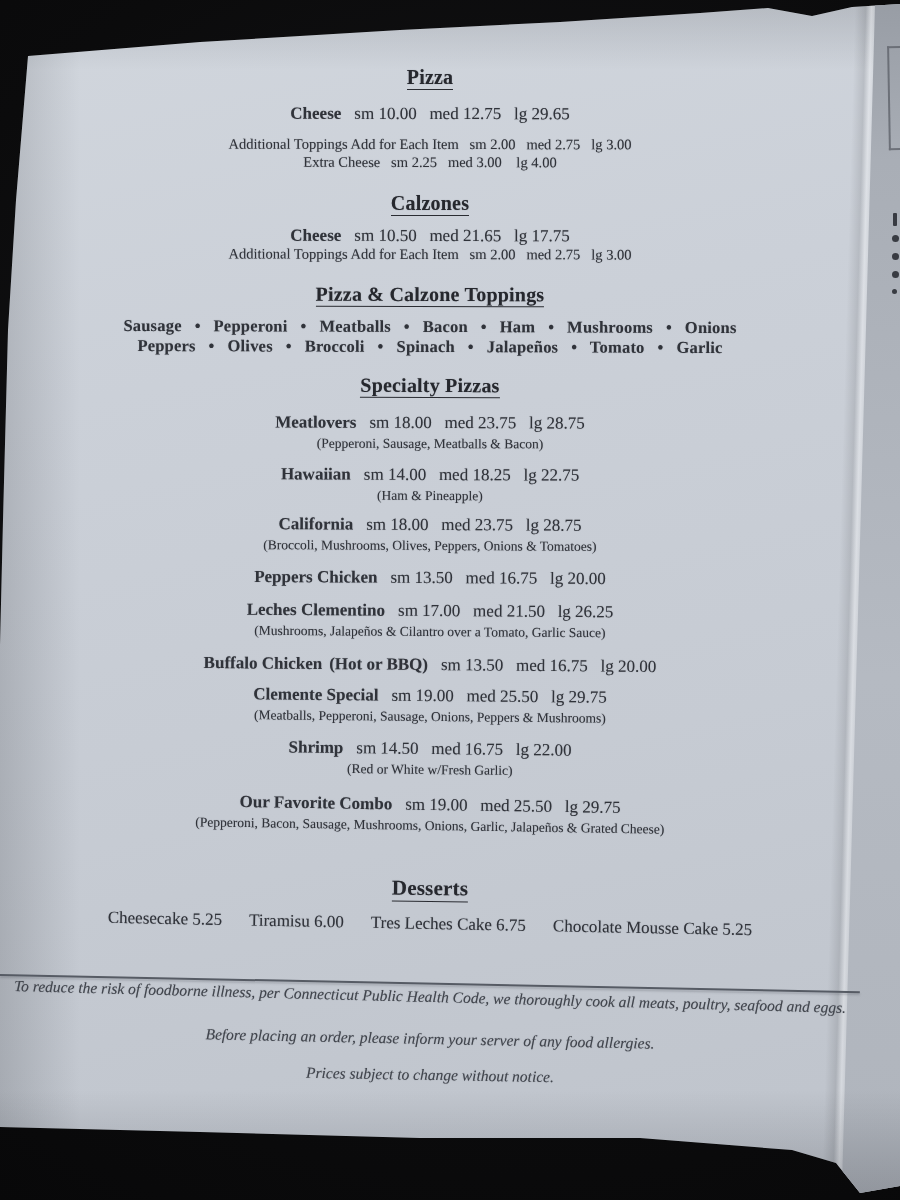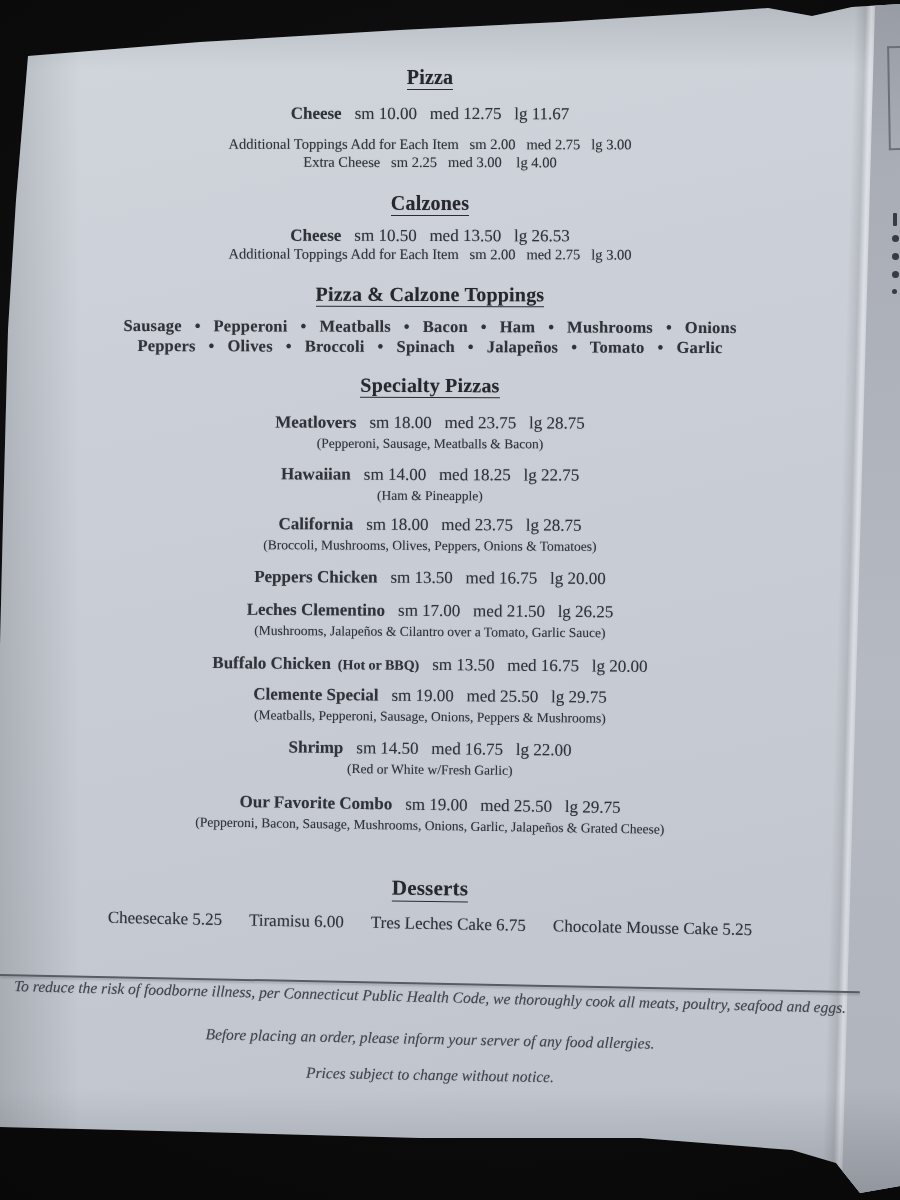--- a/index.html
+++ b/index.html
@@ -25,21 +25,21 @@
   .frag-dot{position:absolute;left:1px;width:7px;height:7px;border-radius:50%;background:#383b42;}
 
   .menu-content{position:absolute;left:0;top:0;width:860px;height:1200px;
     font-family:"Liberation Serif","DejaVu Serif",serif;color:#30333a;
     text-shadow:0 0 1px rgba(47,50,57,.38);}
   .menu-content > div,.menu-content > h2{position:absolute;left:0;width:100%;text-align:center;margin:0;}
   .sec{font-size:20px;font-weight:bold;color:#26282e;letter-spacing:.2px;}
   .u{border-bottom:1.6px solid #2a2c32;padding-bottom:1px;}
   .line{font-size:17px;white-space:pre-wrap;}
   .nm{font-weight:bold;margin-right:13px;}
-  .qual{font-weight:bold;font-size:14px;margin-right:13px;margin-left:-6px;}
+  .qual{font-weight:bold;font-size:17px;margin-right:13px;margin-left:-6px;}
   .note{font-size:14.5px;white-space:pre-wrap;}
   .topp{font-size:16.5px;font-weight:bold;white-space:pre-wrap;letter-spacing:.2px;}
   .item .desc{font-size:13.5px;margin-top:3px;}
   .dess-row{font-size:17px;display:flex;justify-content:center;gap:27px;white-space:pre;}
   .rule{position:absolute;left:15px;top:974px;width:838px;height:2px;background:#565b64;
     transform:rotate(1.15deg);transform-origin:left center;box-shadow:0 2px 2px rgba(86,91,100,.30);}
   .ft{font-style:italic;font-size:15.5px;color:#41454d;}
 </style>
 </head>
 <body>
@@ -55,26 +55,26 @@
       <span class="frag-bar"></span>
       <span class="frag-dot" style="top:22px"></span>
       <span class="frag-dot" style="top:40px"></span>
       <span class="frag-dot" style="top:58px"></span>
       <span class="frag-dot" style="top:76px;width:5px;height:5px"></span>
     </div>
 
     <div class="menu-content">
 
       <h2 class="sec" style="top:66px"><span class="u">Pizza</span></h2>
-      <div class="line" style="top:104px;transform:rotate(.1deg)"><span class="nm">Cheese</span><span class="pr">sm 10.00   med 12.75   lg 11.67</span></div>
+      <div class="line" style="top:104px;transform:rotate(.1deg)"><span class="nm">Cheese</span><span class="pr">sm 10.00   med 12.75   lg 29.65</span></div>
       <div class="note" style="top:136px;transform:rotate(.1deg)">Additional Toppings Add for Each Item   sm 2.00   med 2.75   lg 3.00</div>
       <div class="note" style="top:154px;transform:rotate(.1deg)">Extra Cheese   sm 2.25   med 3.00    lg 4.00</div>
 
       <h2 class="sec" style="top:192px"><span class="u">Calzones</span></h2>
-      <div class="line" style="top:226px;transform:rotate(.15deg)"><span class="nm">Cheese</span><span class="pr">sm 10.50   med 13.50   lg 26.53</span></div>
+      <div class="line" style="top:226px;transform:rotate(.15deg)"><span class="nm">Cheese</span><span class="pr">sm 10.50   med 21.65   lg 17.75</span></div>
       <div class="note" style="top:246px;transform:rotate(.15deg)">Additional Toppings Add for Each Item   sm 2.00   med 2.75   lg 3.00</div>
 
       <h2 class="sec" style="top:283px;transform:rotate(.15deg)"><span class="u">Pizza &amp; Calzone Toppings</span></h2>
       <div class="topp" style="top:317px;transform:rotate(.2deg)">Sausage   •   Pepperoni   •   Meatballs   •   Bacon   •   Ham   •   Mushrooms   •   Onions</div>
       <div class="topp" style="top:337px;transform:rotate(.2deg)">Peppers   •   Olives   •   Broccoli   •   Spinach   •   Jalapeños   •   Tomato   •   Garlic</div>
 
       <h2 class="sec" style="top:374px;transform:rotate(.2deg)"><span class="u">Specialty Pizzas</span></h2>
 
       <div class="item" style="top:413px;transform:rotate(.2deg)">
         <div class="line"><span class="nm">Meatlovers</span><span class="pr">sm 18.00   med 23.75   lg 28.75</span></div>

